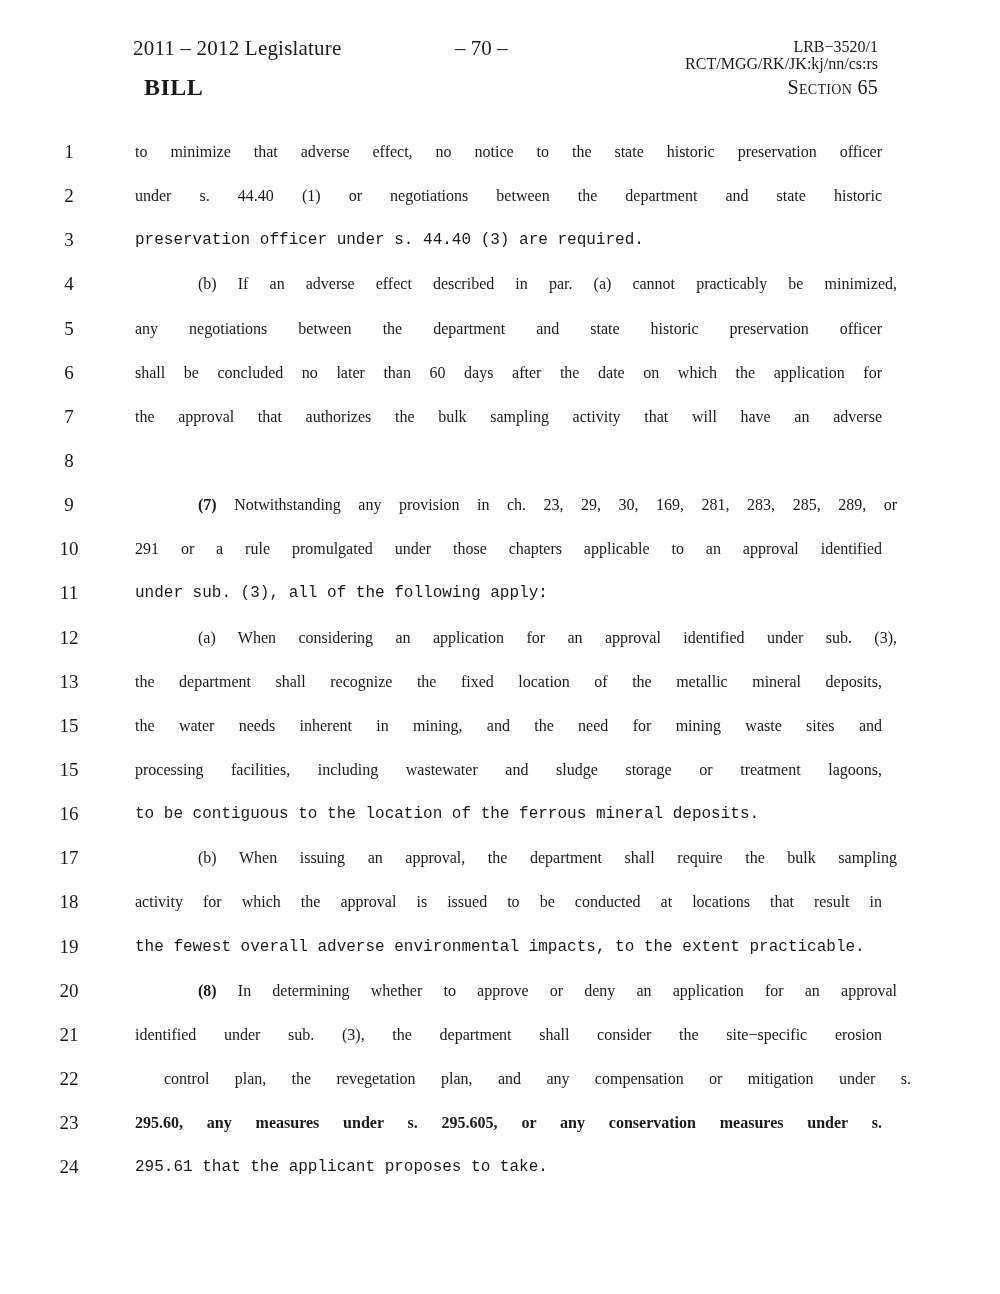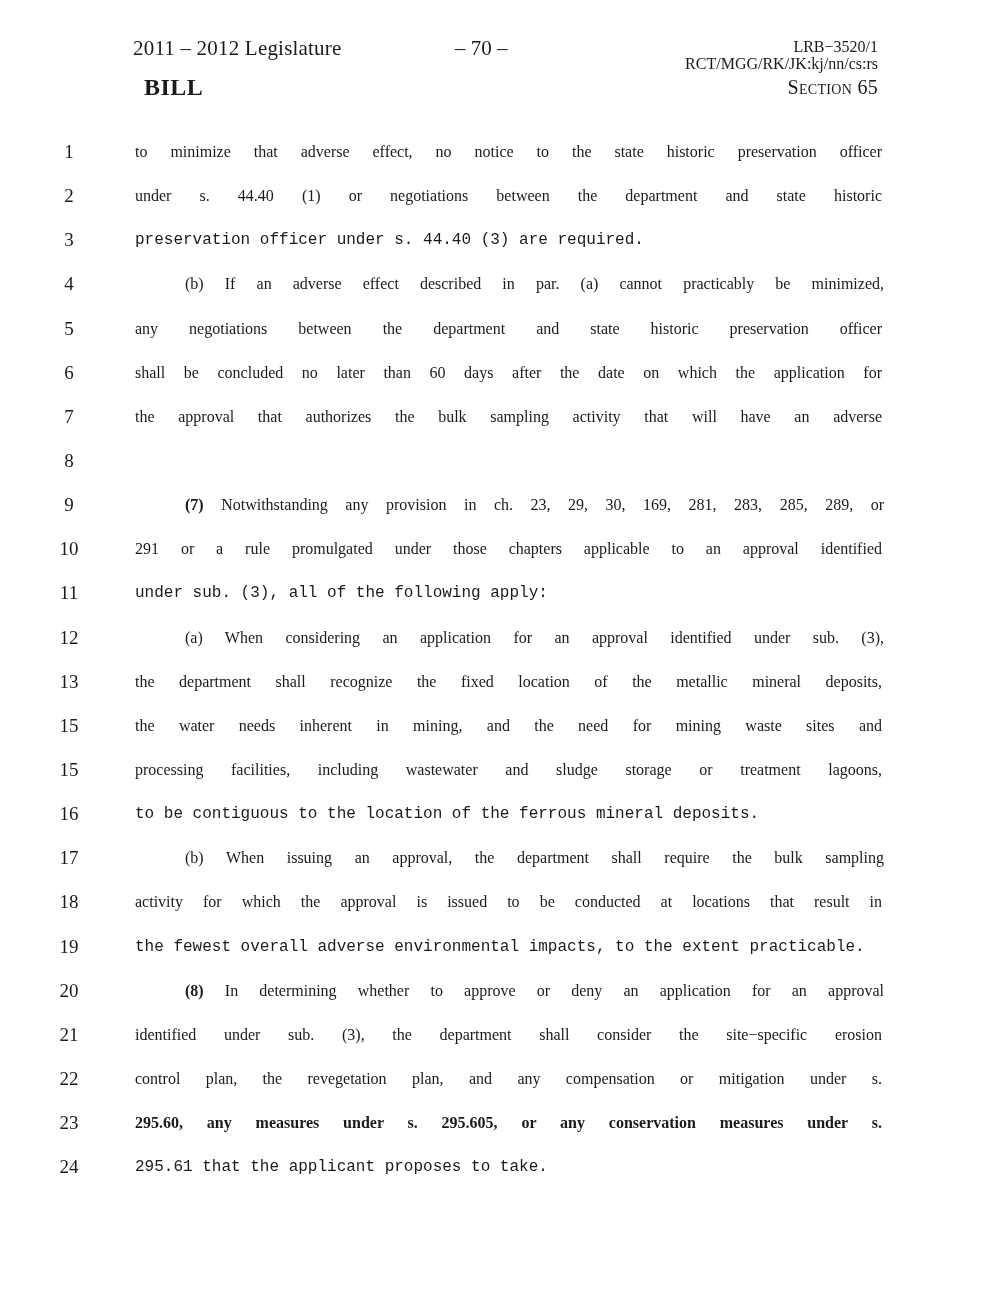--- a/index.html
+++ b/index.html
@@ -77,21 +77,21 @@
       font-size: 16px;
       white-space: nowrap;
       text-align: justify;
       text-align-last: justify;
     }
     .line-text.last {
       text-align-last: left;
       font-family: Liberation Mono, monospace;
     }
     .line-text.indent {
-      left: 185px;
+      left: 198px;
       width: 699px;
       font-family: Liberation Serif, serif;
     }
     .sub-num {
       font-weight: bold;
     }
   </style>
 </head>
 <body>
 
@@ -185,21 +185,21 @@
     <div class="line">
       <span class="line-num">20</span>
       <span class="line-text indent" style="display: inline-block; white-space: nowrap;"><span class="sub-num">(8)</span><span>  In determining whether to approve or deny an application for an approval</span></span>
     </div>
     <div class="line">
       <span class="line-num">21</span>
       <span class="line-text" style="display: inline-block; white-space: nowrap;"><span>identified under sub. (3), the department shall consider the site−specific erosion</span></span>
     </div>
     <div class="line">
       <span class="line-num">22</span>
-      <span class="line-text" style="display: inline-block; white-space: nowrap;"><span>control plan, the revegetation plan, and any compensation or mitigation under s.</span></span>
+      <span class="line-text" style="display: inline-block; white-space: nowrap; margin-left: 29px;"><span>control plan, the revegetation plan, and any compensation or mitigation under s.</span></span>
     </div>
     <div class="line">
       <span class="line-num">23</span>
       <span class="line-text" style="display: inline-block; white-space: nowrap; font-weight: bold;"><span>295.60, any measures under s. 295.605, or any conservation measures under s.</span></span>
     </div>
     <div class="line">
       <span class="line-num">24</span>
       <span class="line-text last"><span>295.61 that the applicant proposes to take.</span></span>
     </div>
   </div>

